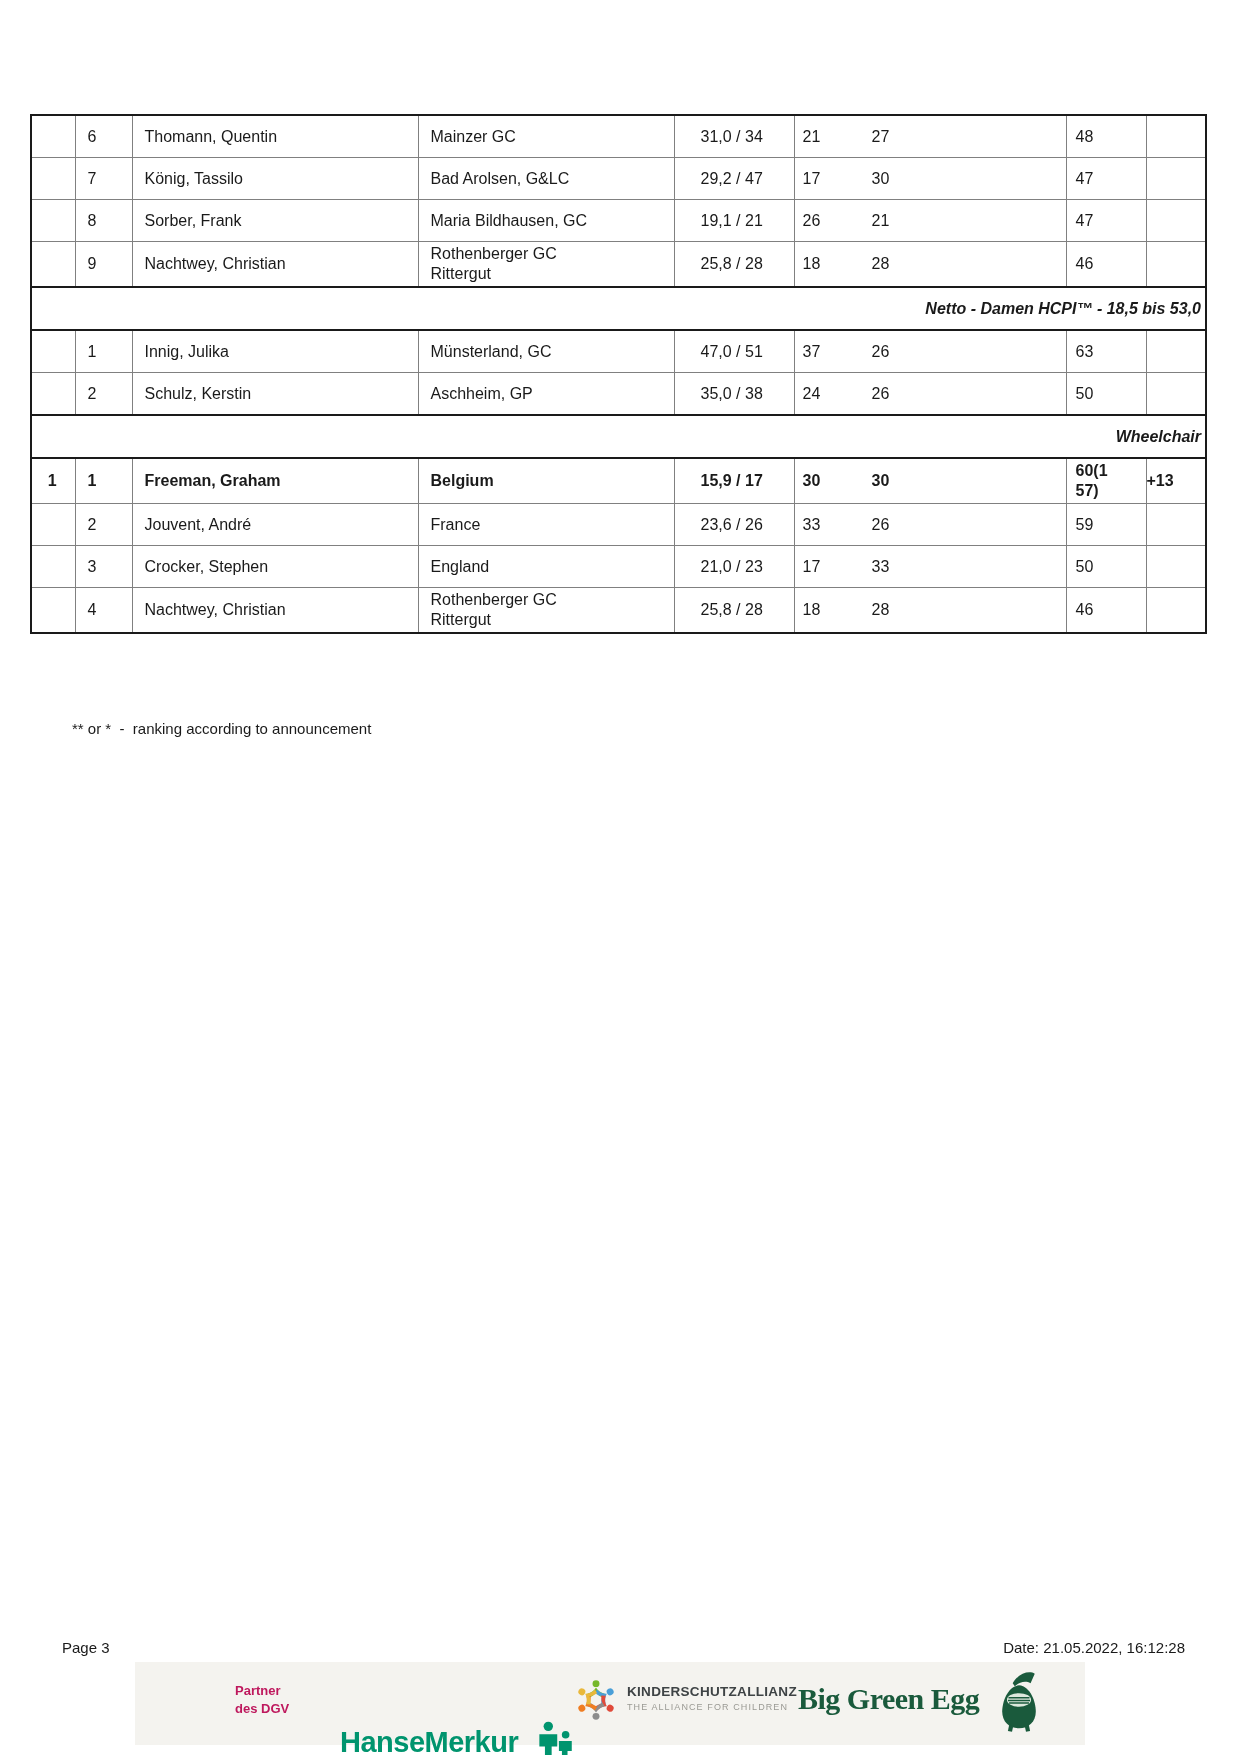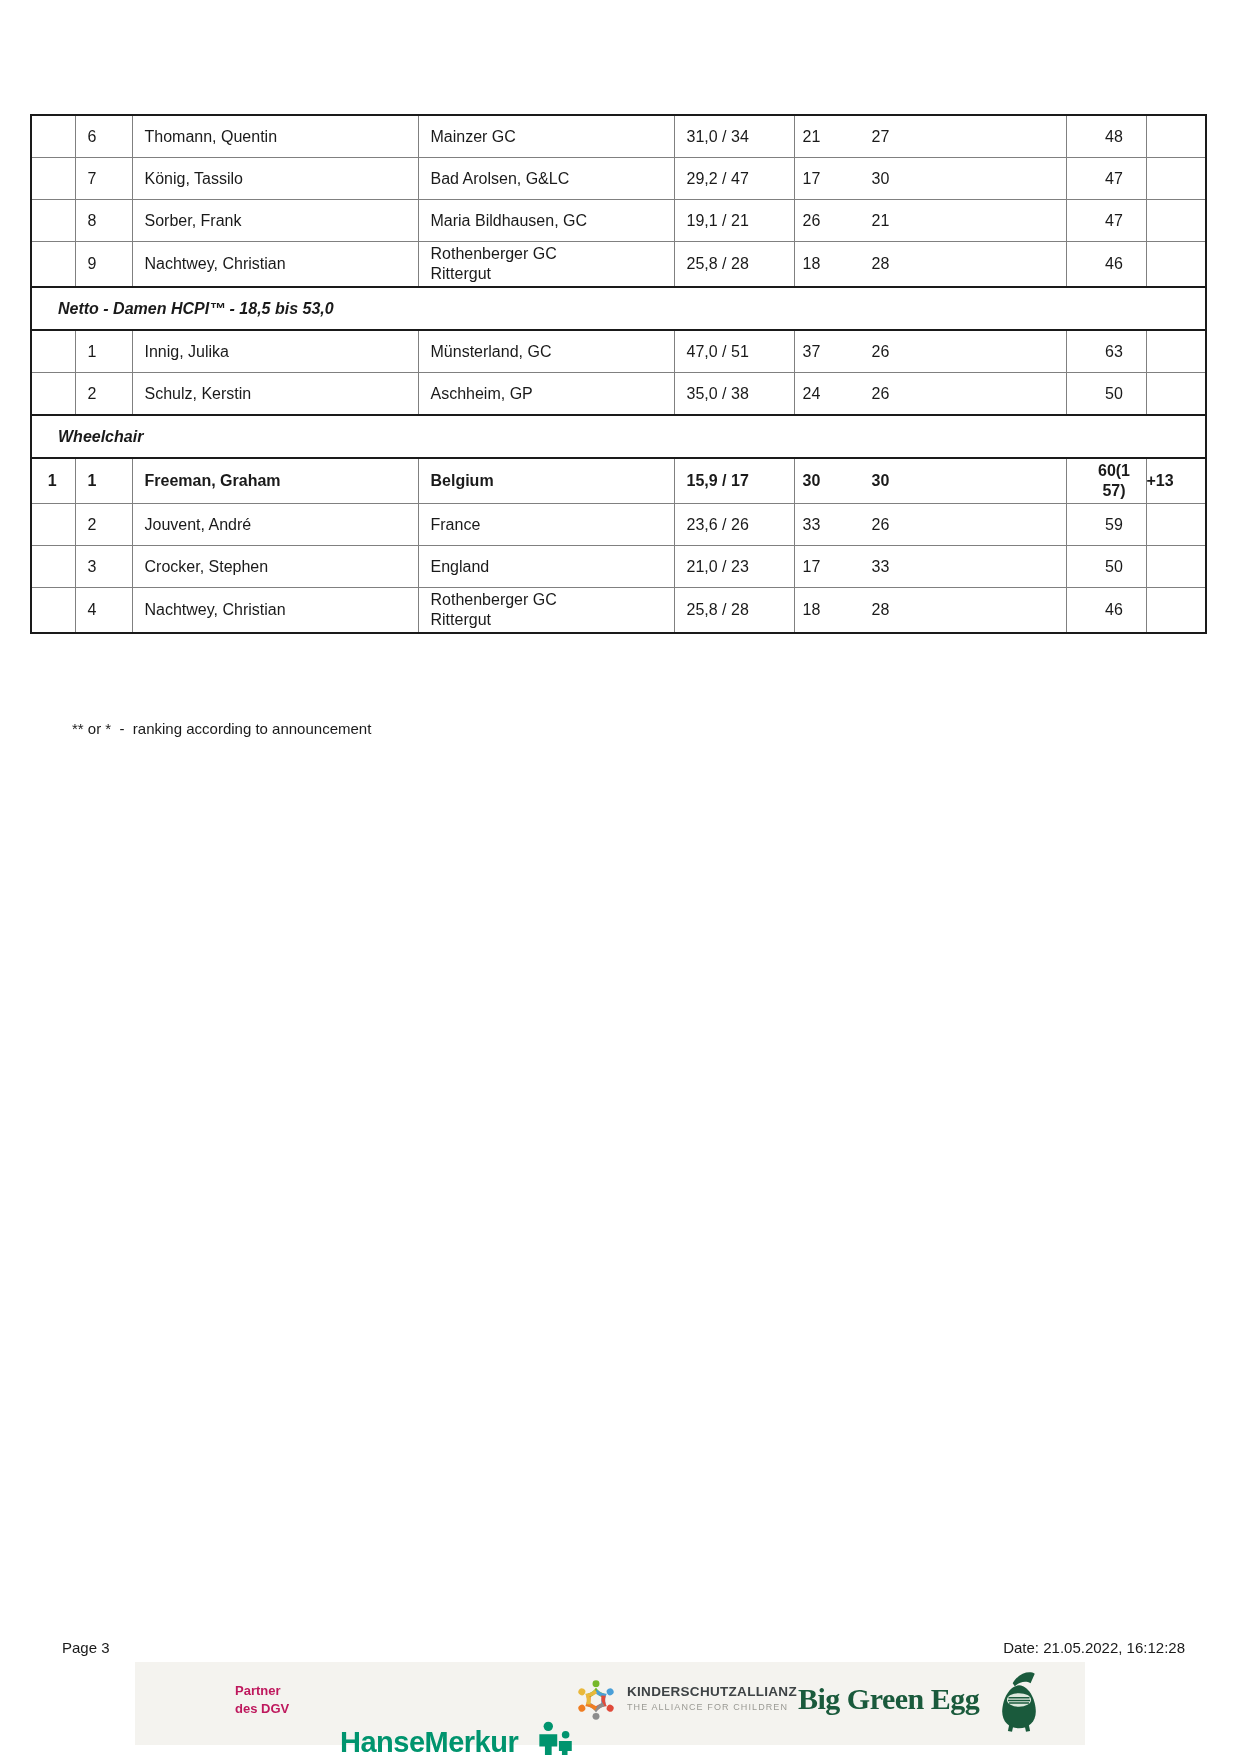--- a/index.html
+++ b/index.html
@@ -18,27 +18,28 @@
     border:1px solid #808080;
     height:37px;vertical-align:middle;
     white-space:pre-line;
     padding:2px 4px 2px 8px;
     overflow:hidden;
   }
   .results-table tr.section-row td{
     border-top:2px solid #1a1a1a;border-bottom:2px solid #1a1a1a;
     font-weight:bold;font-style:italic;
     padding-left:26px;
+    text-align:right;
   }
   .results-table tr.bold-row td{font-weight:bold;}
   td.c-overall{text-align:center;padding-left:2px;}
   td.c-pos{padding-left:12px;}
   td.c-name,td.c-club{padding-left:12px;}
-  td.c-hcp{padding-left:12px;}
-  td.c-total{padding-left:20px;text-align:center;}
+  td.c-hcp{padding-left:26px;}
+  td.c-total{padding-left:9px;}
   td.c-extra{padding-left:0;}
   .score1{display:inline-block;width:69px;}
   
   .footnote{position:absolute;left:72px;top:720px;font-size:15px;white-space:pre;}
   
   .page-label{position:absolute;left:62px;top:1639px;font-size:15px;}
   .date-label{position:absolute;right:55px;top:1639px;font-size:15px;text-align:right;}
   .logo-band{position:absolute;left:135px;top:1662px;width:950px;height:83px;background:#F4F3EF;}
   .logo-band *{position:absolute;}
   .partner-dgv{left:100px;top:20px;font-size:13px;font-weight:bold;color:#be185d;line-height:1.35;white-space:pre-line;}

